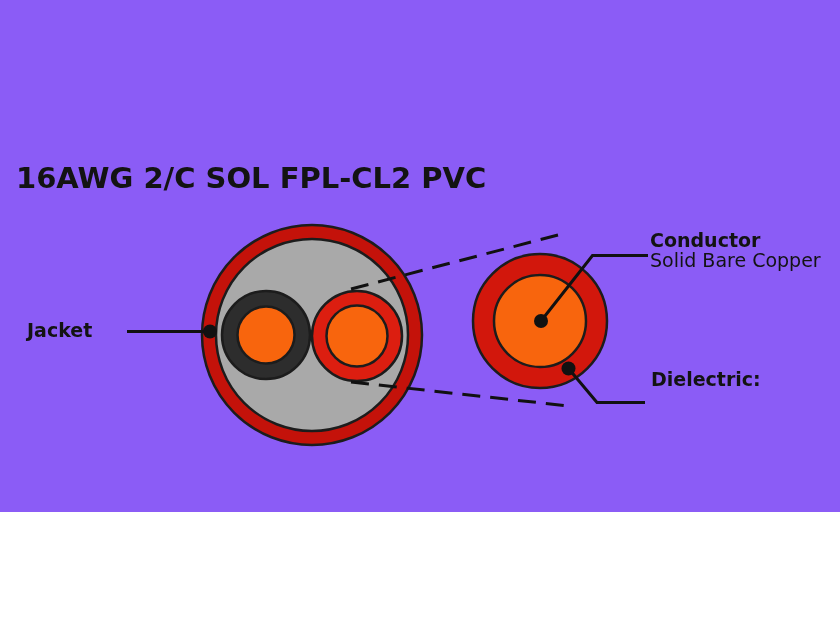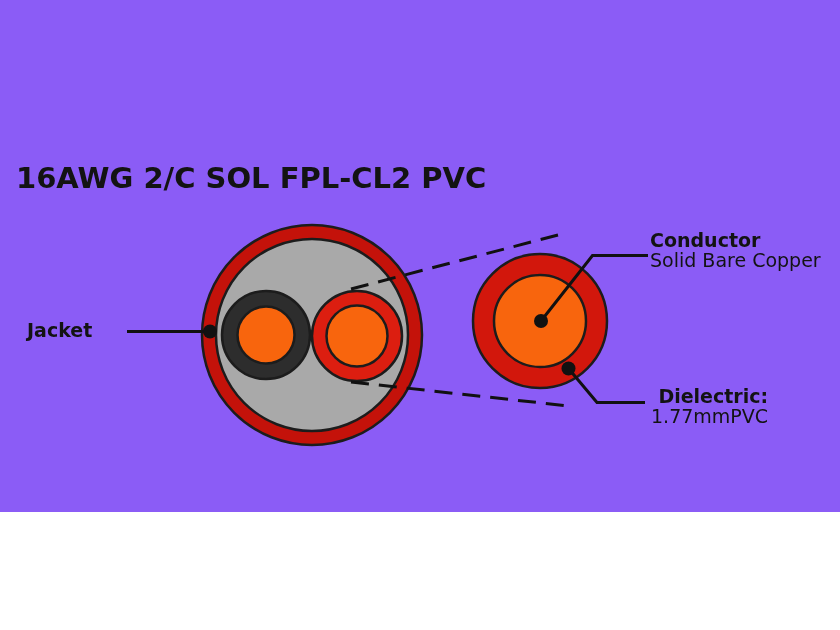--- a/index.html
+++ b/index.html
@@ -52,21 +52,21 @@
     color: #131313;
     font-size: 19px;
     line-height: 20px;
     white-space: nowrap;
   }
   .label .b {
     font-weight: bold;
   }
   .lbl-jacket     { left: 27px;  top: 320px; }
   .lbl-conductor  { left: 650px; top: 230px; }
-  .lbl-dielectric { left: 651px; top: 386px; text-align: right; }
+  .lbl-dielectric { left: 651px; top: 369px; }
 </style>
 </head>
 <body>
 
 <div class="canvas">
 
   <div class="title">16AWG 2/C SOL FPL-CL2 PVC</div>
 
   <svg class="diagram" width="840" height="630" viewBox="0 0 840 630">
 
@@ -103,16 +103,15 @@
     <div class="b">Jacket</div>
   </div>
 
   <div class="label lbl-conductor">
     <div class="b">Conductor</div>
     <div>Solid Bare Copper</div>
   </div>
 
   <div class="label lbl-dielectric">
     <div class="b">Dielectric:</div>
-    <div>1.77mmPVC</div>
   </div>
 
 </div>
 
 </body></html>

